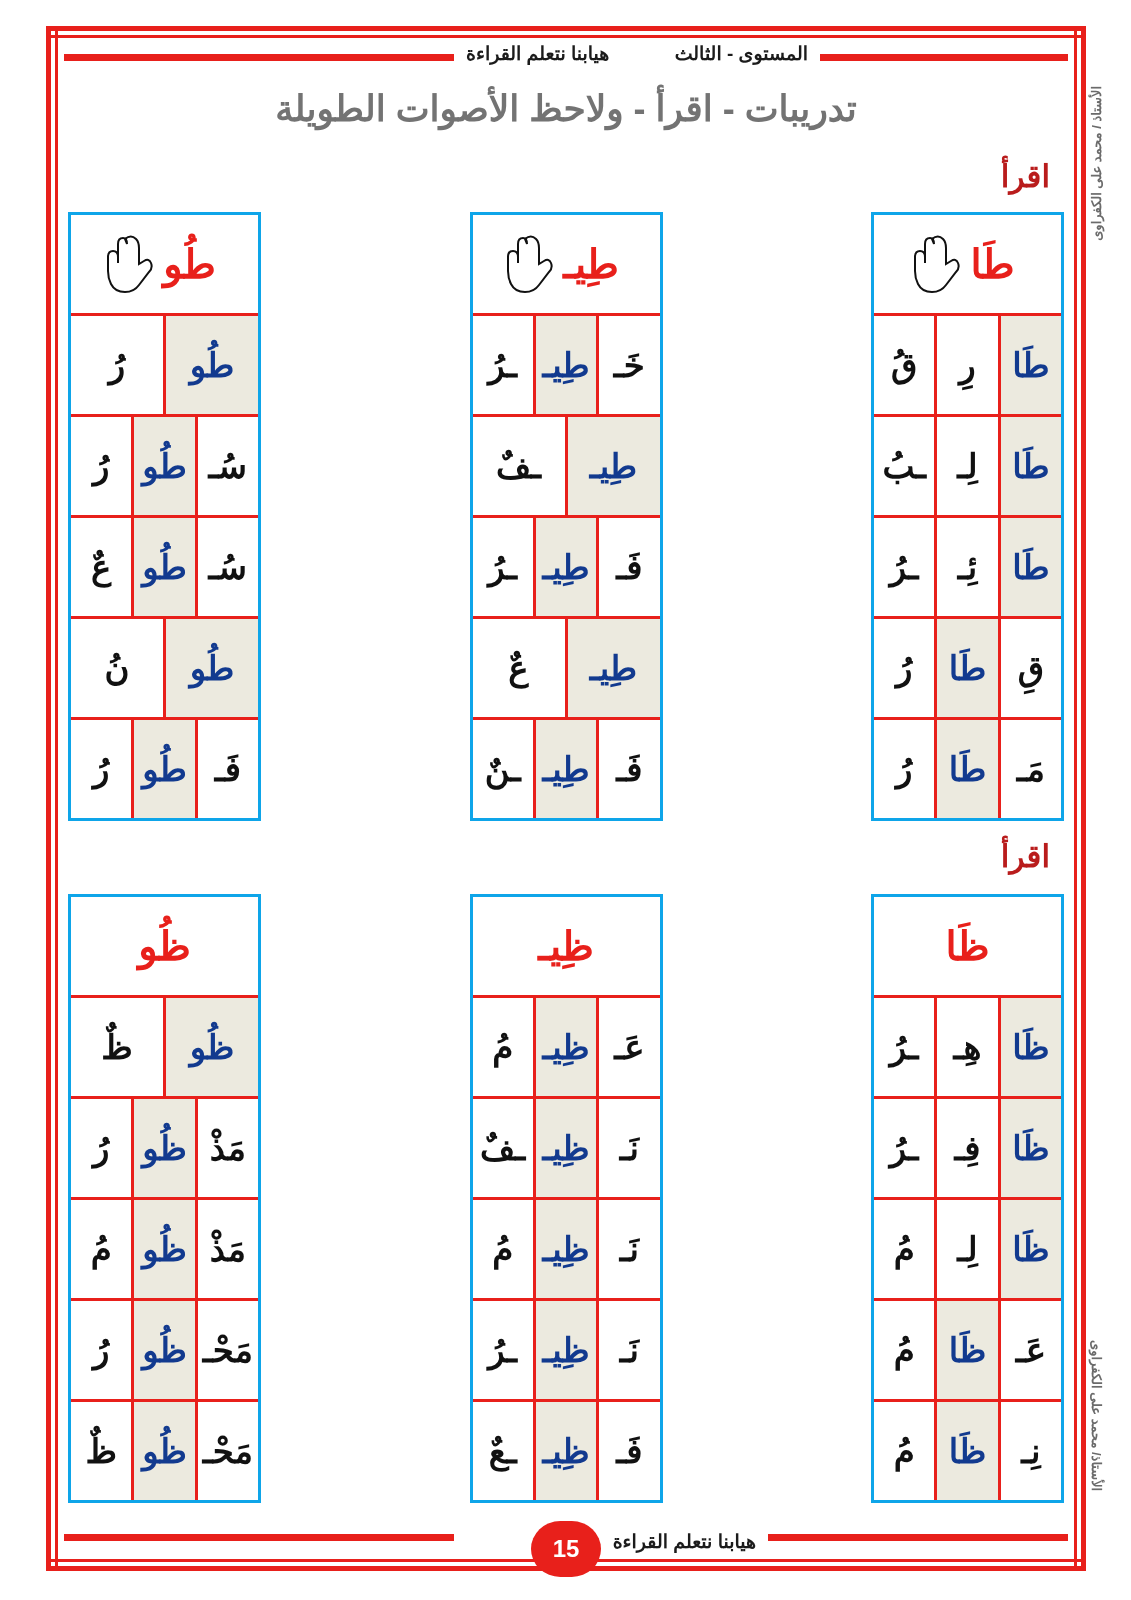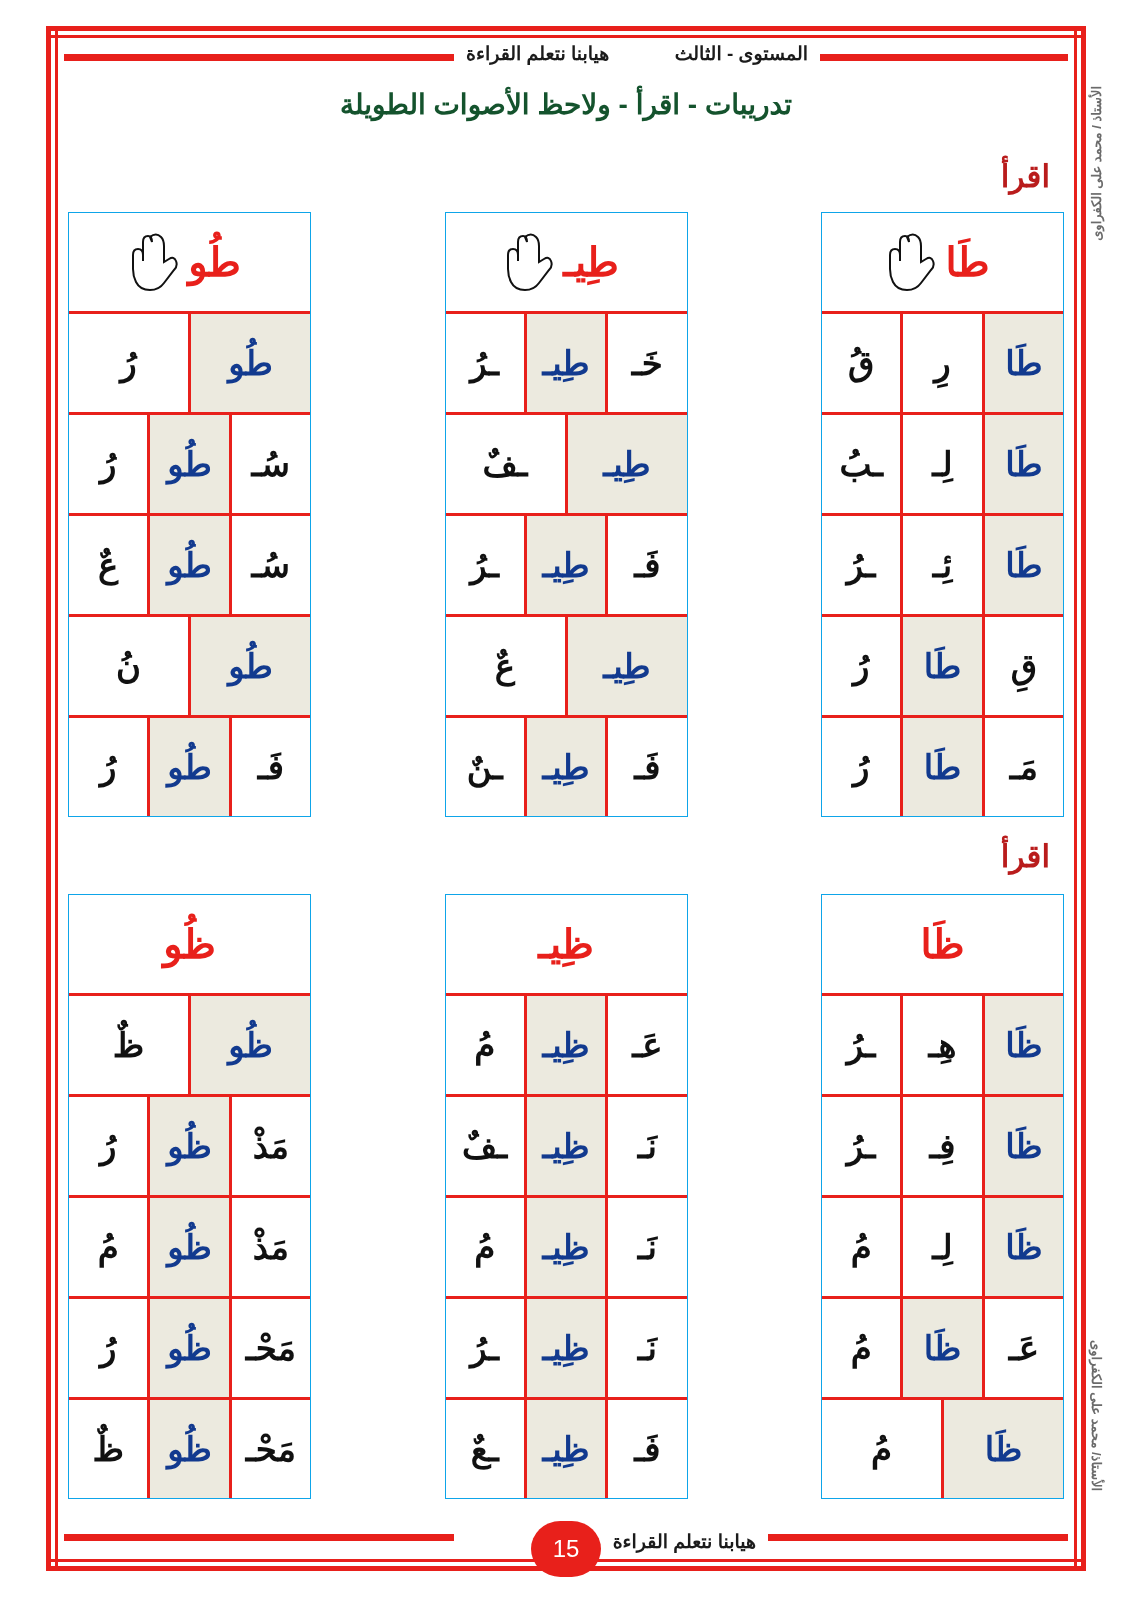--- a/index.html
+++ b/index.html
@@ -53,21 +53,21 @@
     position:absolute;bottom:18px;right:330px;
     font-size:19px;font-weight:bold;color:#1b1b1b;white-space:nowrap;
   }
   .page-number{
     position:absolute;
     left:50%;transform:translateX(-50%);
     bottom:-6px;
     width:70px;height:56px;
     background:#e8201b;
     border-radius:50%/60%;
-    color:#fff;font-size:24px;font-weight:normal;
+    color:#fff;font-size:24px;font-weight:bold;
     display:flex;align-items:center;justify-content:center;
   }
 
   
   .side-text{
     position:absolute;
     font-size:13px;font-weight:bold;color:#6b6b6b;
     white-space:nowrap;
   }
   .side-text.tr{
@@ -78,21 +78,21 @@
   .side-text.br{
     right:-18px;bottom:80px;
     writing-mode:vertical-rl;
   }
 
   
   .title{
     position:absolute;
     top:62px;left:0;right:0;
     text-align:center;
-    font-size:28px;font-weight:bold;color:#14532d;
+    font-size:36px;font-weight:bold;color:#737373;
   }
   
   .read-label{
     position:absolute;
     right:36px;
     font-size:31px;font-weight:bold;color:#b91c1c;
   }
   .read-label.one{top:132px;}
   .read-label.two{top:812px;}
 
@@ -101,22 +101,22 @@
     position:absolute;
     left:22px;right:22px;
     display:flex;
     justify-content:space-between;
     direction:rtl;
   }
   .grid-row.row1{top:186px;}
   .grid-row.row2{top:868px;}
 
   .table-block{
-    width:243px;
-    border:1px solid #0ea5e9;
+    width:193px;
+    border:3px solid #0ea5e9;
     box-sizing:border-box;
     background:#fff;
   }
   .t-head{
     height:98px;
     border-bottom:3px solid #e8201b;
     display:flex;align-items:center;justify-content:center;
     position:relative;
   }
   .head-syllable{
@@ -295,20 +295,21 @@
           <div class="cell hl">ظَا</div>
           <div class="cell">لِـ</div>
           <div class="cell">مُ</div>
         </div>
         <div class="t-row">
           <div class="cell">عَـ</div>
           <div class="cell hl">ظَا</div>
           <div class="cell">مُ</div>
         </div>
         <div class="t-row">
+          <div class="cell">نِـ</div>
           <div class="cell hl">ظَا</div>
           <div class="cell">مُ</div>
         </div>
       </div>
       <div class="table-block">
         <div class="t-head">
           <span class="head-syllable">ظِيـ</span>
         </div>
         <div class="t-row">
           <div class="cell">عَـ</div>

